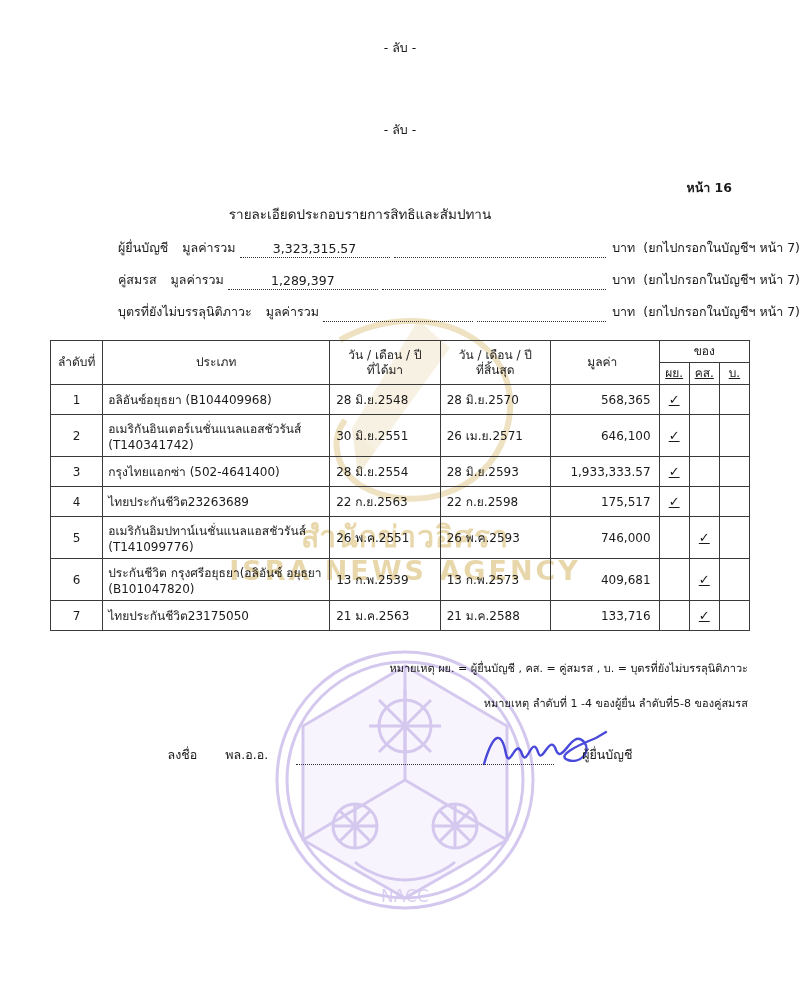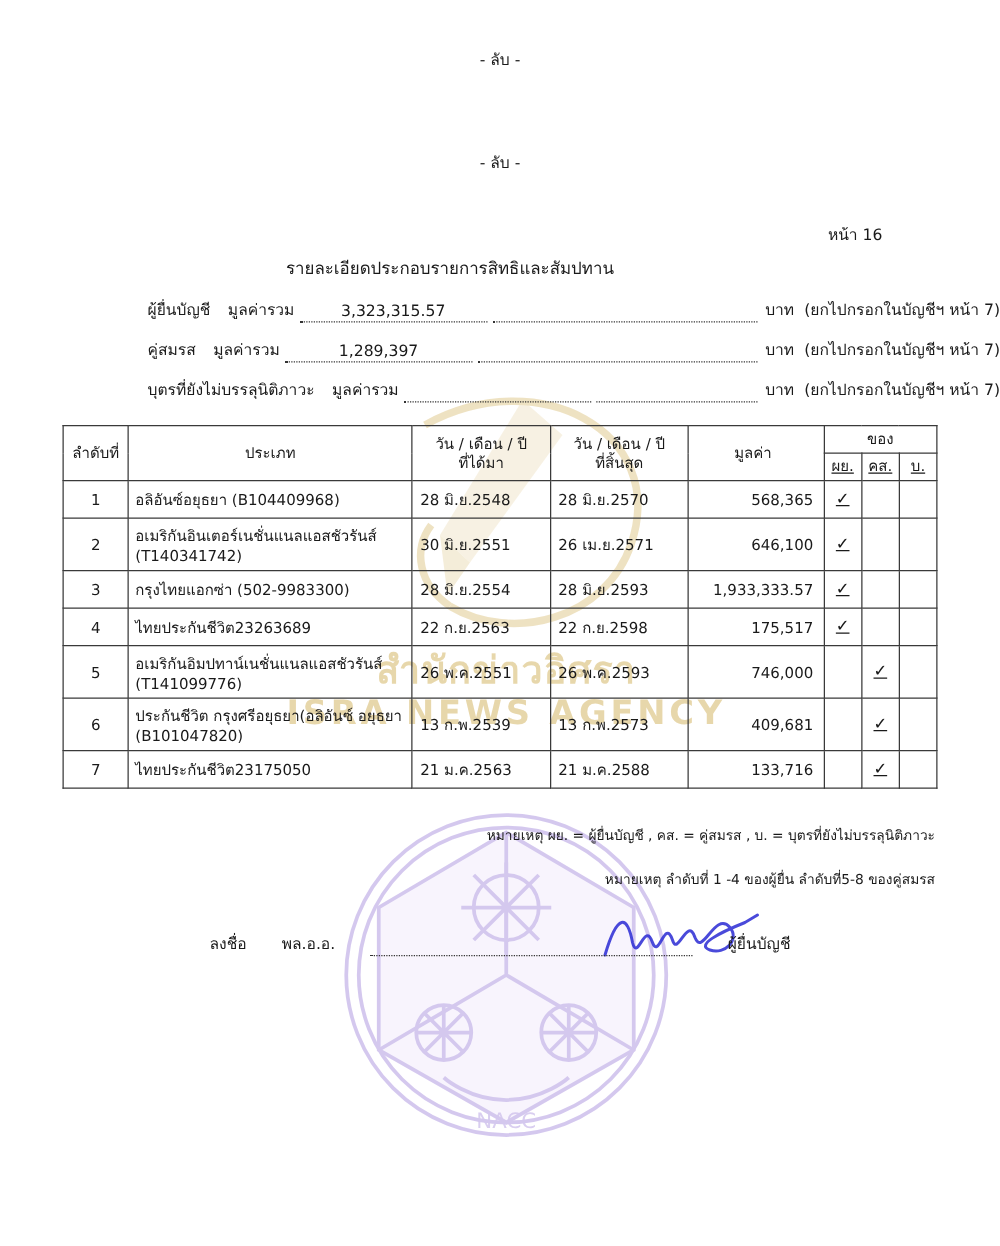--- a/index.html
+++ b/index.html
@@ -80,22 +80,23 @@
     position: absolute;
     top: 120px;
     left: 0;
     width: 800px;
     text-align: center;
     font-size: 12.5px;
   }
   .pageno {
     position: absolute;
     top: 178px;
-    right: 94px;
+    right: 68px;
     font-size: 12.5px;
+    font-weight: bold;
   }
   .doctitle {
     position: absolute;
     top: 203px;
     left: 0;
     width: 720px;
     text-align: center;
     font-size: 13.5px;
   }
 
@@ -332,21 +333,21 @@
             <td class="c-start">30 มิ.ย.2551</td>
             <td class="c-end">26 เม.ย.2571</td>
             <td class="c-val">646,100</td>
             <td class="c-own check">✓</td>
             <td class="c-own check"></td>
             <td class="c-own check"></td>
           </tr>
 
           <tr>
             <td class="c-no">3</td>
-            <td class="c-type">กรุงไทยแอกซ่า (502-9983300)</td>
+            <td class="c-type">กรุงไทยแอกซ่า (502-4641400)</td>
             <td class="c-start">28 มิ.ย.2554</td>
             <td class="c-end">28 มิ.ย.2593</td>
             <td class="c-val">1,933,333.57</td>
             <td class="c-own check">✓</td>
             <td class="c-own check"></td>
             <td class="c-own check"></td>
           </tr>
 
           <tr>
             <td class="c-no">4</td>

